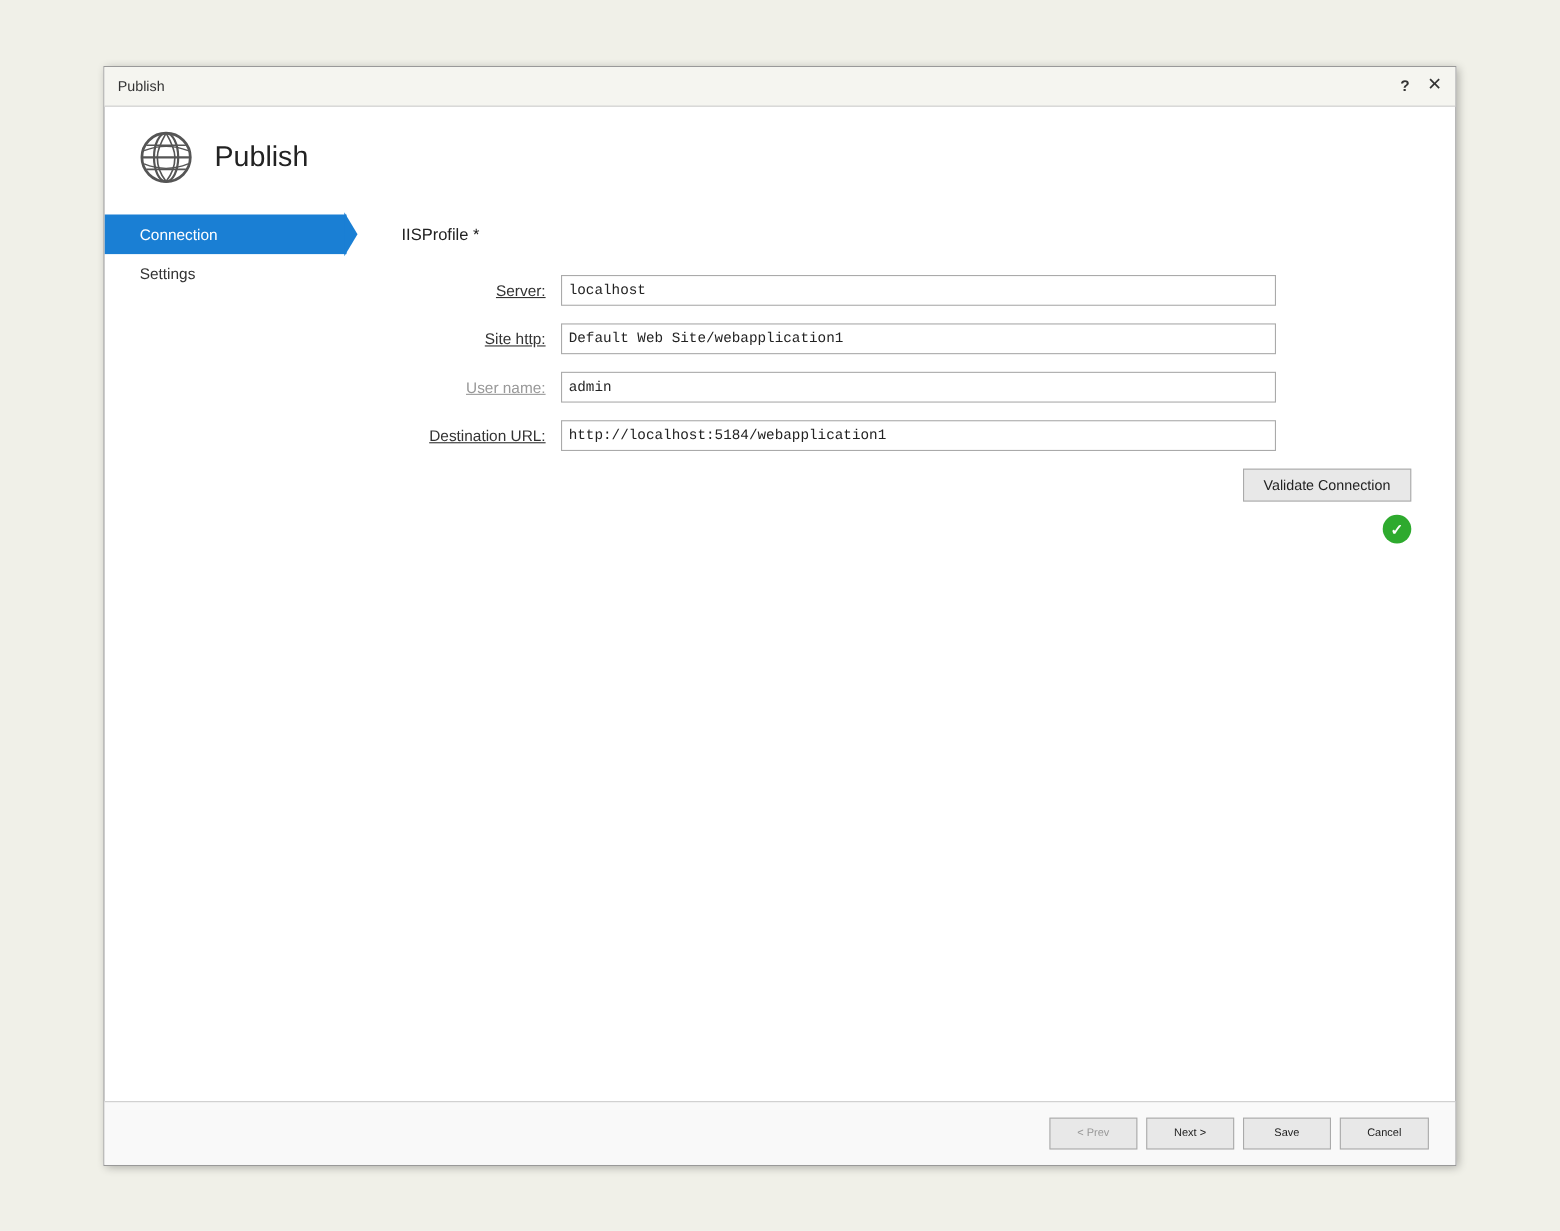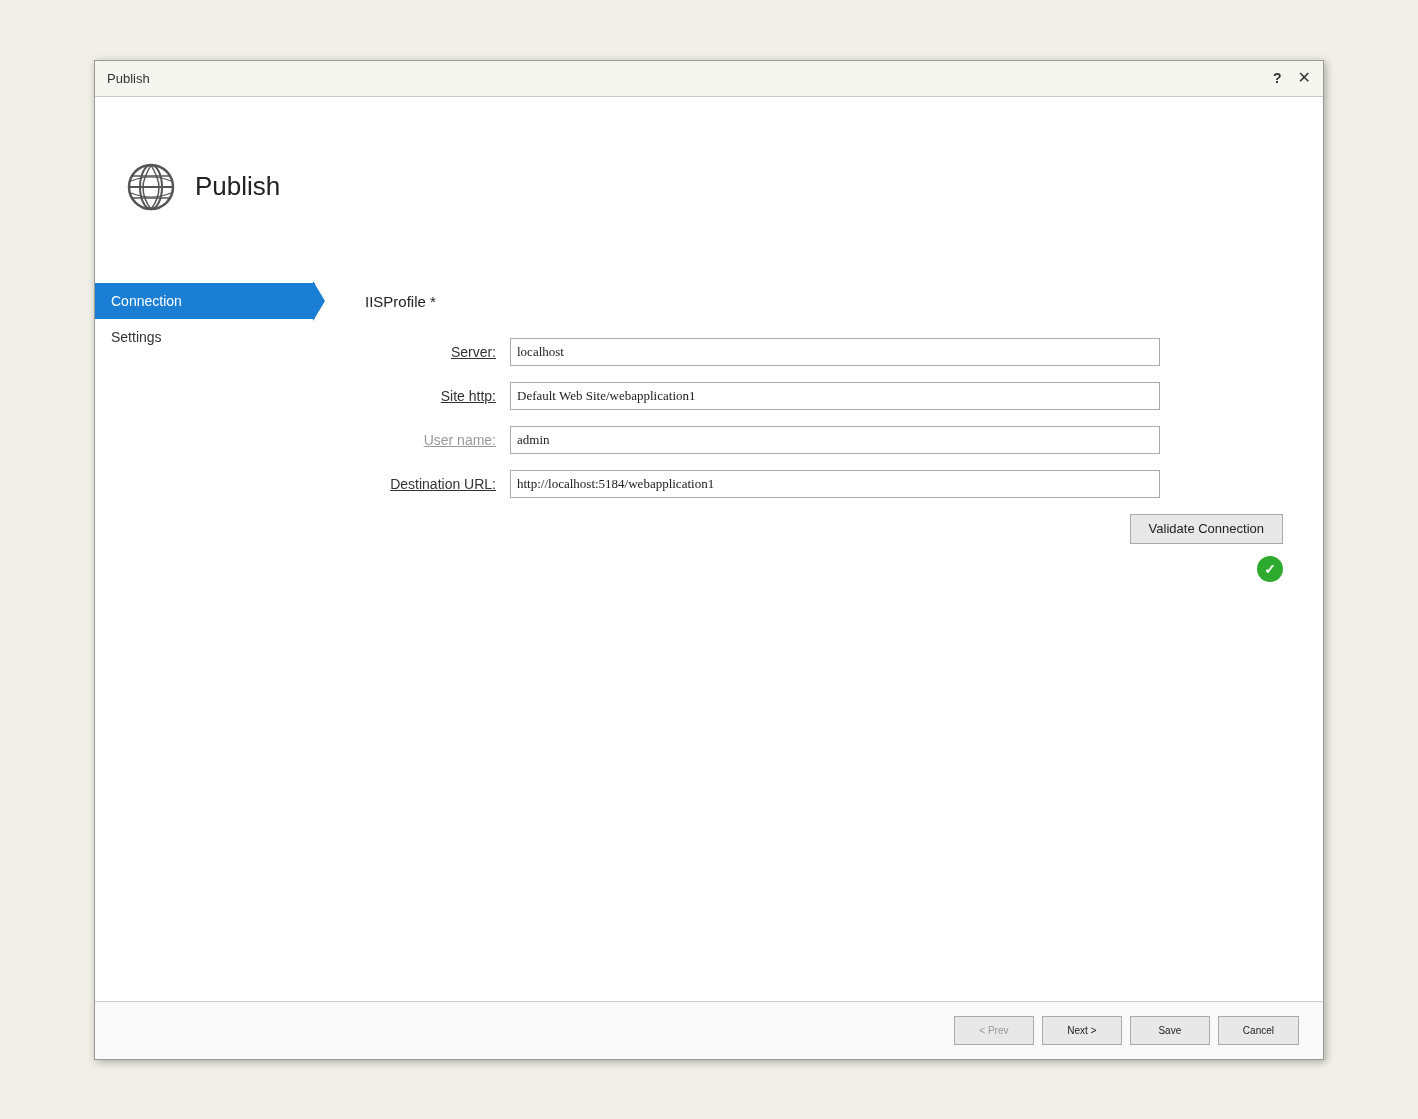--- a/index.html
+++ b/index.html
@@ -16,21 +16,20 @@
     }
 
     .dialog-window {
       width: 1230px;
       height: 1000px;
       background: #ffffff;
       border: 1px solid #999;
       display: flex;
       flex-direction: column;
       box-shadow: 2px 2px 8px rgba(0,0,0,0.3);
-      gap: 44px;
     }
 
     .title-bar {
       background: #f5f5f0;
       border-bottom: 1px solid #ccc;
       padding: 6px 12px;
       display: flex;
       align-items: center;
       justify-content: space-between;
       height: 36px;
@@ -99,21 +98,21 @@
 
     .sidebar {
       width: 220px;
       padding: 10px 0;
       flex-shrink: 0;
     }
 
     .sidebar-item {
       display: flex;
       align-items: center;
-      padding: 10px 16px;
+      padding: 10px 32px;
       cursor: pointer;
       font-size: 14px;
       color: #333;
       position: relative;
     }
 
     .sidebar-item.active {
       background: #1a7fd4;
       color: #ffffff;
     }
@@ -168,21 +167,21 @@
       color: #999;
     }
 
     .form-input {
       flex: 1;
       max-width: 650px;
       height: 28px;
       border: 1px solid #aaa;
       padding: 3px 6px;
       font-size: 13px;
-      font-family: Liberation Serif, serif;
+      font-family: Liberation Mono, monospace;
       color: #222;
       outline: none;
     }
 
     .form-input[type="password"] {
       color: #222;
     }
 
     .checkbox-row {
       display: flex;

